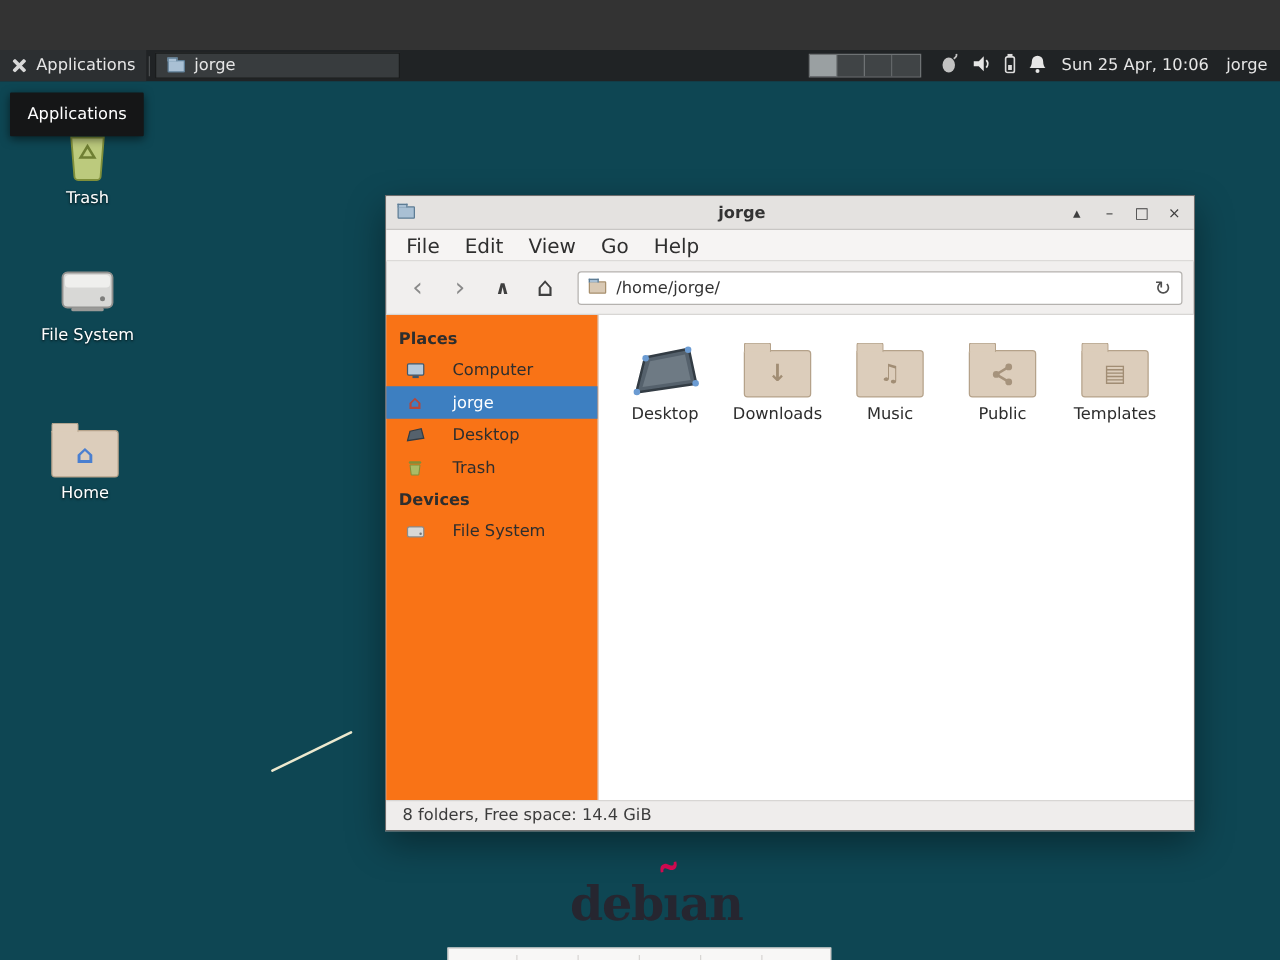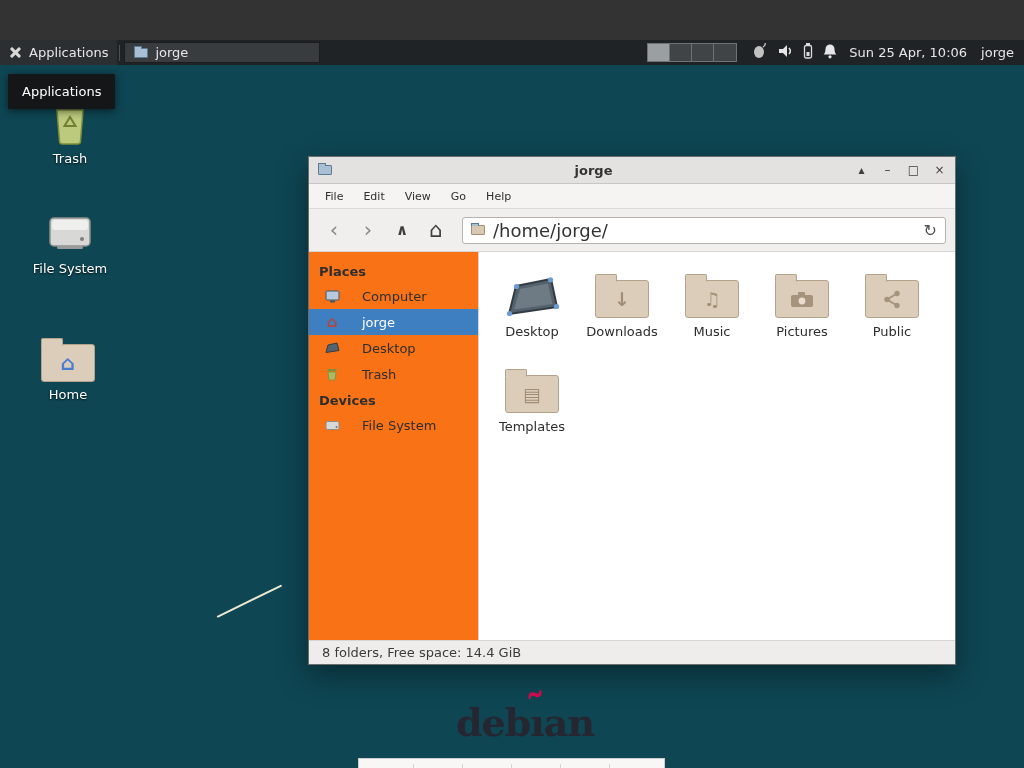--- a/index.html
+++ b/index.html
@@ -42,32 +42,32 @@
   
   .window{position:absolute;left:308px;top:116px;width:648px;height:509px;background:#f1efee;
          border:1px solid #6d6d6d;box-shadow:0 10px 28px rgba(0,0,0,.4);display:flex;
          flex-direction:column;z-index:20;}
   .titlebar{height:27px;background:#e4e2e0;border-bottom:1px solid #c8c6c4;display:flex;
          align-items:center;padding:0 9px;flex:none;}
   .title{flex:1;text-align:center;font-weight:bold;font-size:13px;color:#333;}
   .controls{display:flex;gap:13px;color:#3f3f3f;font-size:12px;align-items:center;}
   .ctrl{width:13px;text-align:center;line-height:1;}
   .menubar{height:25px;background:#f6f4f3;border-bottom:1px solid #dcdad8;display:flex;
-         align-items:center;padding:0 6px;font-size:11px;color:#2f2f2f;flex:none;}
+         align-items:center;padding:0 6px;font-size:16px;color:#2f2f2f;flex:none;}
   .menu-item{padding:3px 10px;}
   .toolbar{height:43px;display:flex;align-items:center;gap:2px;padding:0 9px;
          border-bottom:1px solid #d8d6d4;flex:none;}
   .nav-btn{width:32px;height:30px;display:flex;align-items:center;justify-content:center;
          font-size:21px;color:#8a8a8a;}
   .nav-btn.dark{color:#3f3f3f;}
   .nav-up{font-size:15px;font-weight:bold;}
   .nav-home{font-size:21px;}
   .pathbar{flex:1;height:27px;margin-left:8px;background:#fff;border:1px solid #b5b2af;
          border-radius:3px;display:flex;align-items:center;padding:0 8px;gap:8px;}
-  .path-input{flex:1;border:none;outline:none;font-size:18px;color:#333;
+  .path-input{flex:1;border:none;outline:none;font-size:13px;color:#333;
          font-family:"DejaVu Sans","Liberation Sans",sans-serif;background:transparent;}
   .reload{color:#4f4f4f;font-size:16px;}
   .wbody{flex:1;display:flex;min-height:0;}
   .sidebar{width:170px;background:#f97316;border-right:1px solid #d8d6d4;padding-top:6px;
          font-size:13px;color:#2e2e2e;}
   .sb-header{font-weight:bold;padding:6px 10px 4px 10px;}
   .sb-item{display:flex;align-items:center;gap:22px;height:26px;padding-left:15px;}
   .sb-item.selected{background:#3d7fc1;color:#fff;}
   .si{width:16px;display:flex;align-items:center;justify-content:center;flex:none;}
   .si-home{color:#b5473a;font-size:15px;font-weight:bold;}
@@ -318,34 +318,20 @@
 
         <div class="fcell">
           <div class="ficon">
               <div class="folder">
             <span class="emblem">♫</span>
           </div>
             </div>
           <div class="flabel">Music</div>
         </div>
 
-        <div class="fcell">
-          <div class="ficon">
-              <div class="folder">
-            <span class="emblem">
-              <svg width="24" height="17" viewBox="0 0 24 17">
-                    <rect x="1" y="4" width="22" height="12" rx="2" fill="#a6937c"></rect>
-                    <rect x="8" y="1" width="7" height="4" rx="1" fill="#a6937c"></rect>
-                    <circle cx="12" cy="10" r="3.4" fill="#e9decf"></circle>
-                  </svg>
-            </span>
-          </div>
-            </div>
-          <div class="flabel">Pictures</div>
-        </div>
 
         <div class="fcell">
           <div class="ficon">
               <div class="folder">
             <span class="emblem">
               <svg width="20" height="19" viewBox="0 0 20 19">
                     <path d="M15 3.5 L5 9.5 L15 15.5" stroke="#a6937c" stroke-width="2" fill="none"></path>
                     <circle cx="15" cy="3.5" r="2.7" fill="#a6937c"></circle>
                     <circle cx="5" cy="9.5" r="2.7" fill="#a6937c"></circle>
                     <circle cx="15" cy="15.5" r="2.7" fill="#a6937c"></circle>

